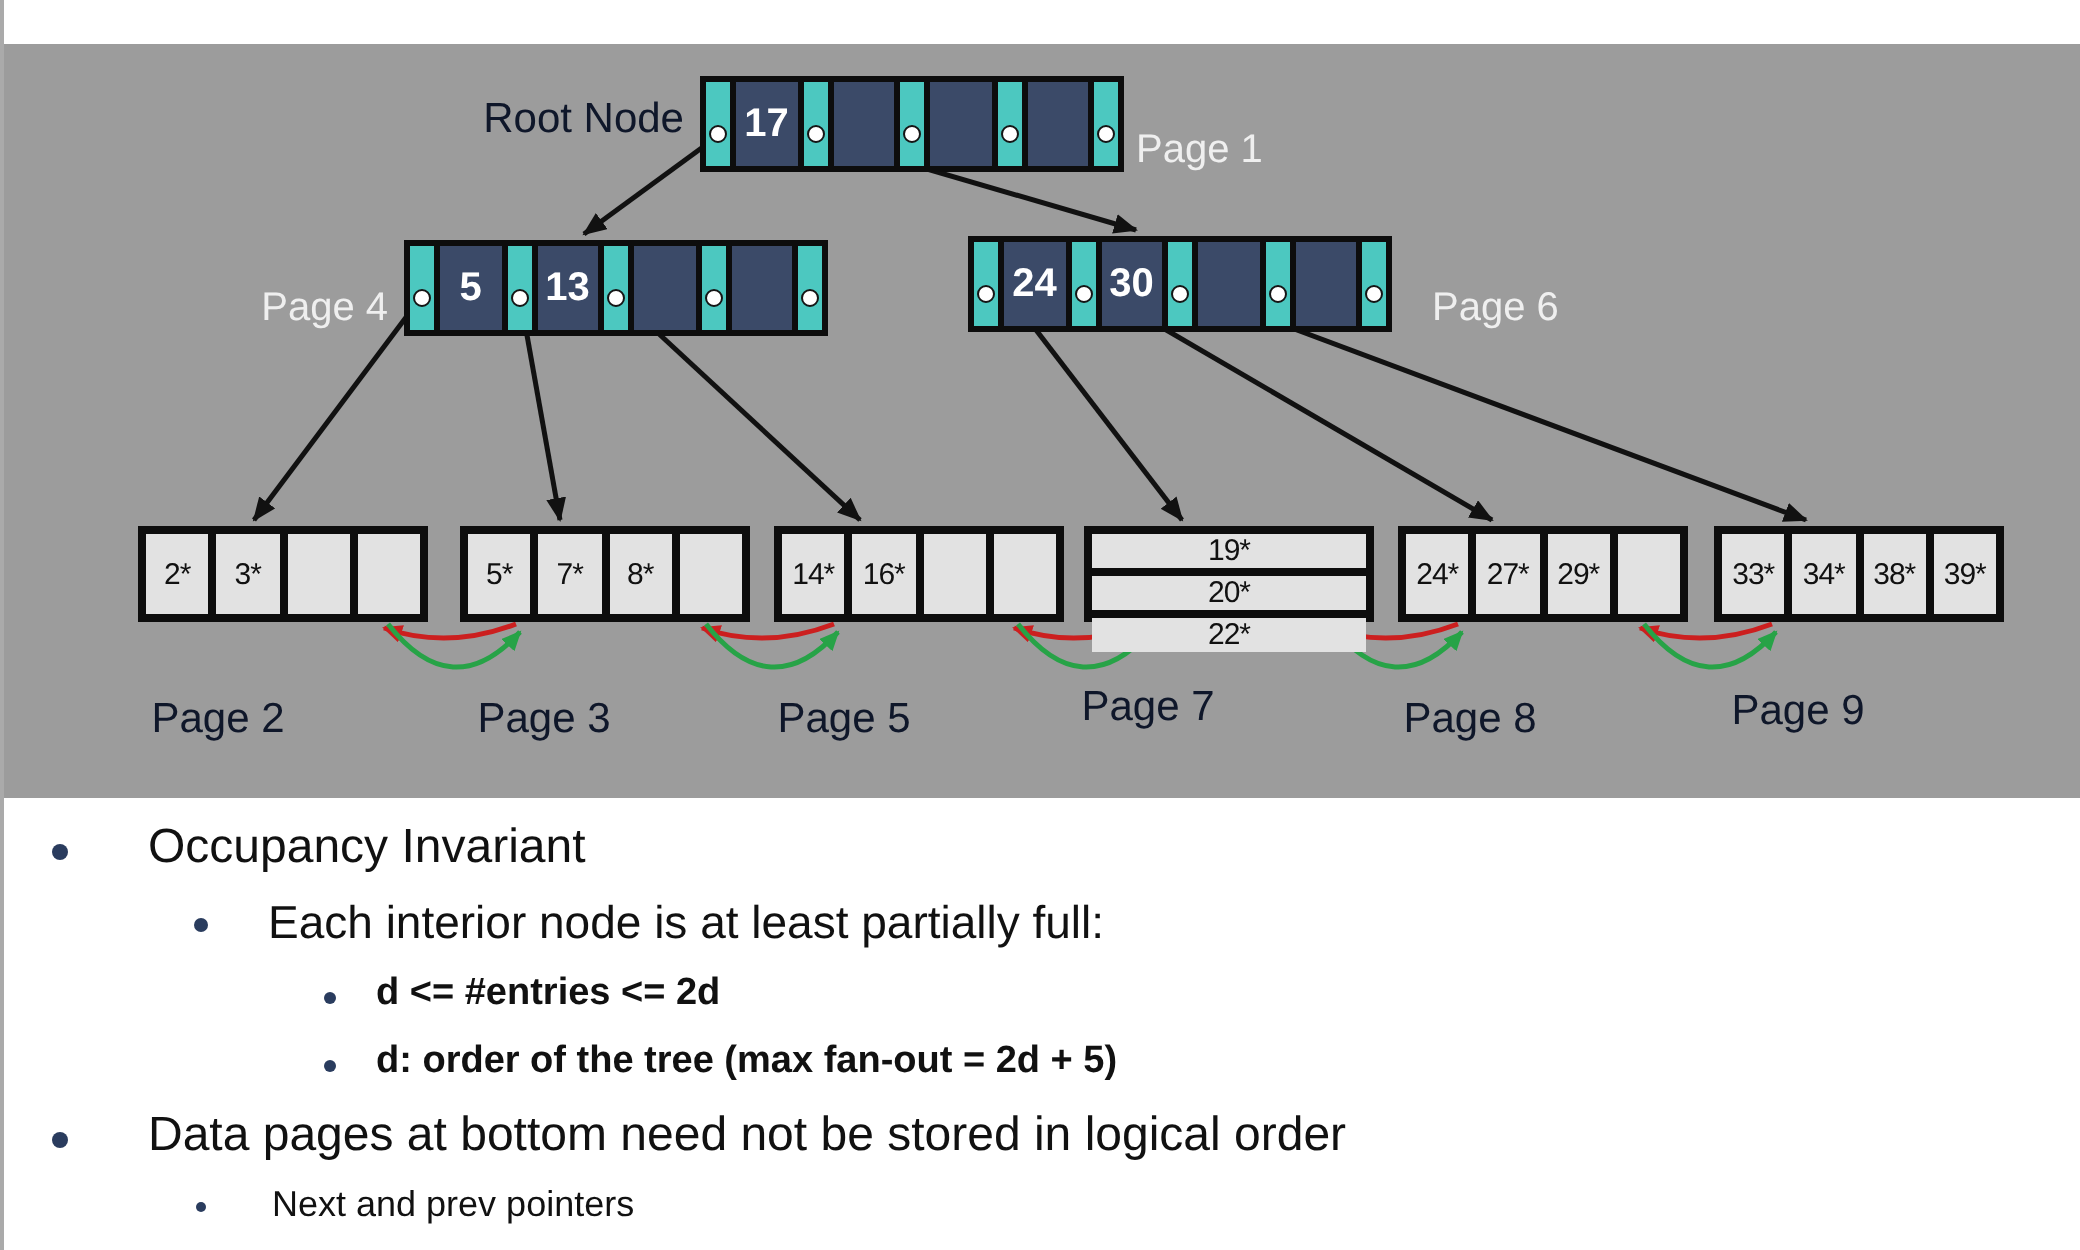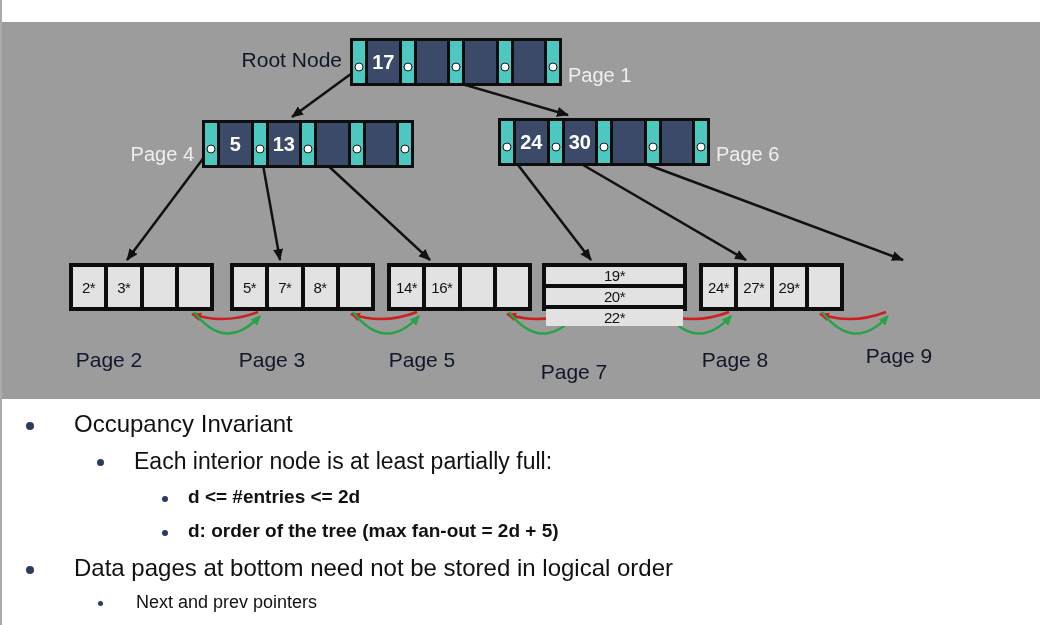--- a/index.html
+++ b/index.html
@@ -131,21 +131,21 @@
       </div>
       <div class="key"></div>
       <div class="ptr">
         <span class="pdot"></span>
       </div>
       <div class="key"></div>
       <div class="ptr">
         <span class="pdot"></span>
       </div>
     </div>
-  <div class="inode" style="left:496px;top:96px;">
+  <div class="inode" style="left:482px;top:96px;">
       <div class="ptr">
         <span class="pdot"></span>
       </div>
       <div class="key">24</div>
       <div class="ptr">
         <span class="pdot"></span>
       </div>
       <div class="key">30</div>
       <div class="ptr">
         <span class="pdot"></span>
@@ -188,25 +188,31 @@
       <div class="lcell">20*</div>
       <div class="lcell">22*</div>
       <div class="lcell"></div>
     </div>
   <div class="leaf" style="left:697px;top:241px;">
       <div class="lcell">24*</div>
       <div class="lcell">27*</div>
       <div class="lcell">29*</div>
       <div class="lcell"></div>
     </div>
+  <div class="leaf" style="left:855px;top:241px;">
+      <div class="lcell">33*</div>
+      <div class="lcell">34*</div>
+      <div class="lcell">38*</div>
+      <div class="lcell">39*</div>
+    </div>
 
   <div class="leaf-label" style="left:62px;top:326px;">Page 2</div>
   <div class="leaf-label" style="left:225px;top:326px;">Page 3</div>
   <div class="leaf-label" style="left:375px;top:326px;">Page 5</div>
-  <div class="leaf-label" style="left:527px;top:338px;">Page 7</div>
+  <div class="leaf-label" style="left:527px;top:320px;">Page 7</div>
   <div class="leaf-label" style="left:688px;top:326px;">Page 8</div>
   <div class="leaf-label" style="left:852px;top:322px;">Page 9</div>
 </div>
 
 <div class="bullets">
   <div class="brow lvl1">
     <span class="bdot"></span>
     <span>Occupancy Invariant</span>
   </div>
   <div class="brow lvl2">

